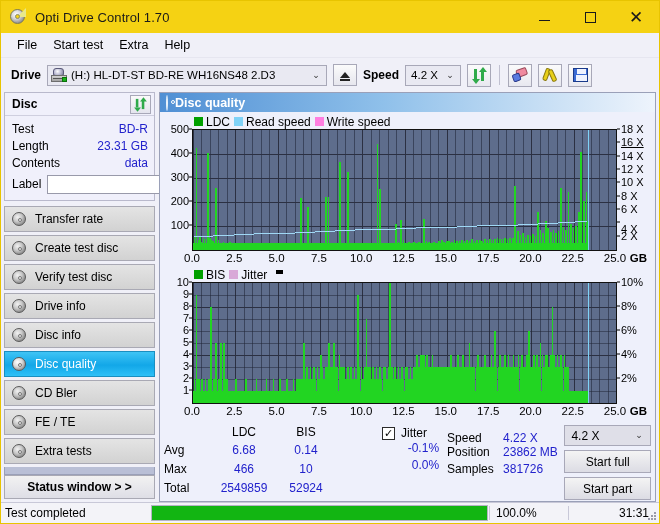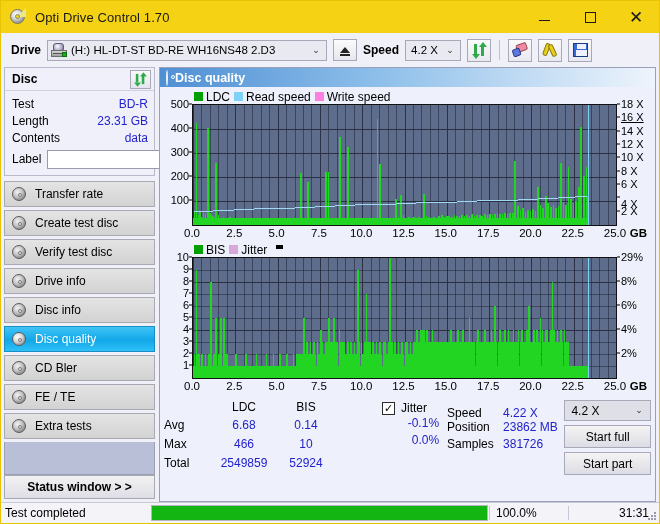--- a/index.html
+++ b/index.html
@@ -420,20 +420,26 @@
         </div>
       <div class="win-btn">
           <span class="max-g"></span>
         </div>
       <div class="win-btn">
           <span class="close-g">✕</span>
         </div>
     </div>
   </div>
 
+  <div class="menubar">
+    <div class="menuitem">File</div>
+    <div class="menuitem">Start test</div>
+    <div class="menuitem">Extra</div>
+    <div class="menuitem">Help</div>
+  </div>
 
   <div class="toolbar">
     <div class="tb-label">Drive</div>
     <div class="drive-select">
       <div class="drive-icon">
         <div class="top"></div>
           <div class="body"></div>
           <div class="slot"></div>
           <div class="grn"></div>
       </div>
@@ -1206,21 +1212,21 @@
               </div>
             <div class="yaxis-r" id="bis-yaxis-r">
                 <div class="tick" style="top: 96px;">2%</div>
                 <div class="tickmark" style="top: 96px;"></div>
                 <div class="tick" style="top: 72px;">4%</div>
                 <div class="tickmark" style="top: 72px;"></div>
                 <div class="tick" style="top: 48px;">6%</div>
                 <div class="tickmark" style="top: 48px;"></div>
                 <div class="tick" style="top: 24px;">8%</div>
                 <div class="tickmark" style="top: 24px;"></div>
-                <div class="tick" style="top: 0px;">29%</div>
+                <div class="tick" style="top: 0px;">10%</div>
                 <div class="tickmark" style="top: 0px;"></div>
               </div>
           </div>
           <div class="xaxis" id="bis-xaxis">
               <div class="tick" style="left: 0px;">0.0</div>
               <div class="tick" style="left: 42.3px;">2.5</div>
               <div class="tick" style="left: 84.6px;">5.0</div>
               <div class="tick" style="left: 126.9px;">7.5</div>
               <div class="tick" style="left: 169.2px;">10.0</div>
               <div class="tick" style="left: 211.5px;">12.5</div>

